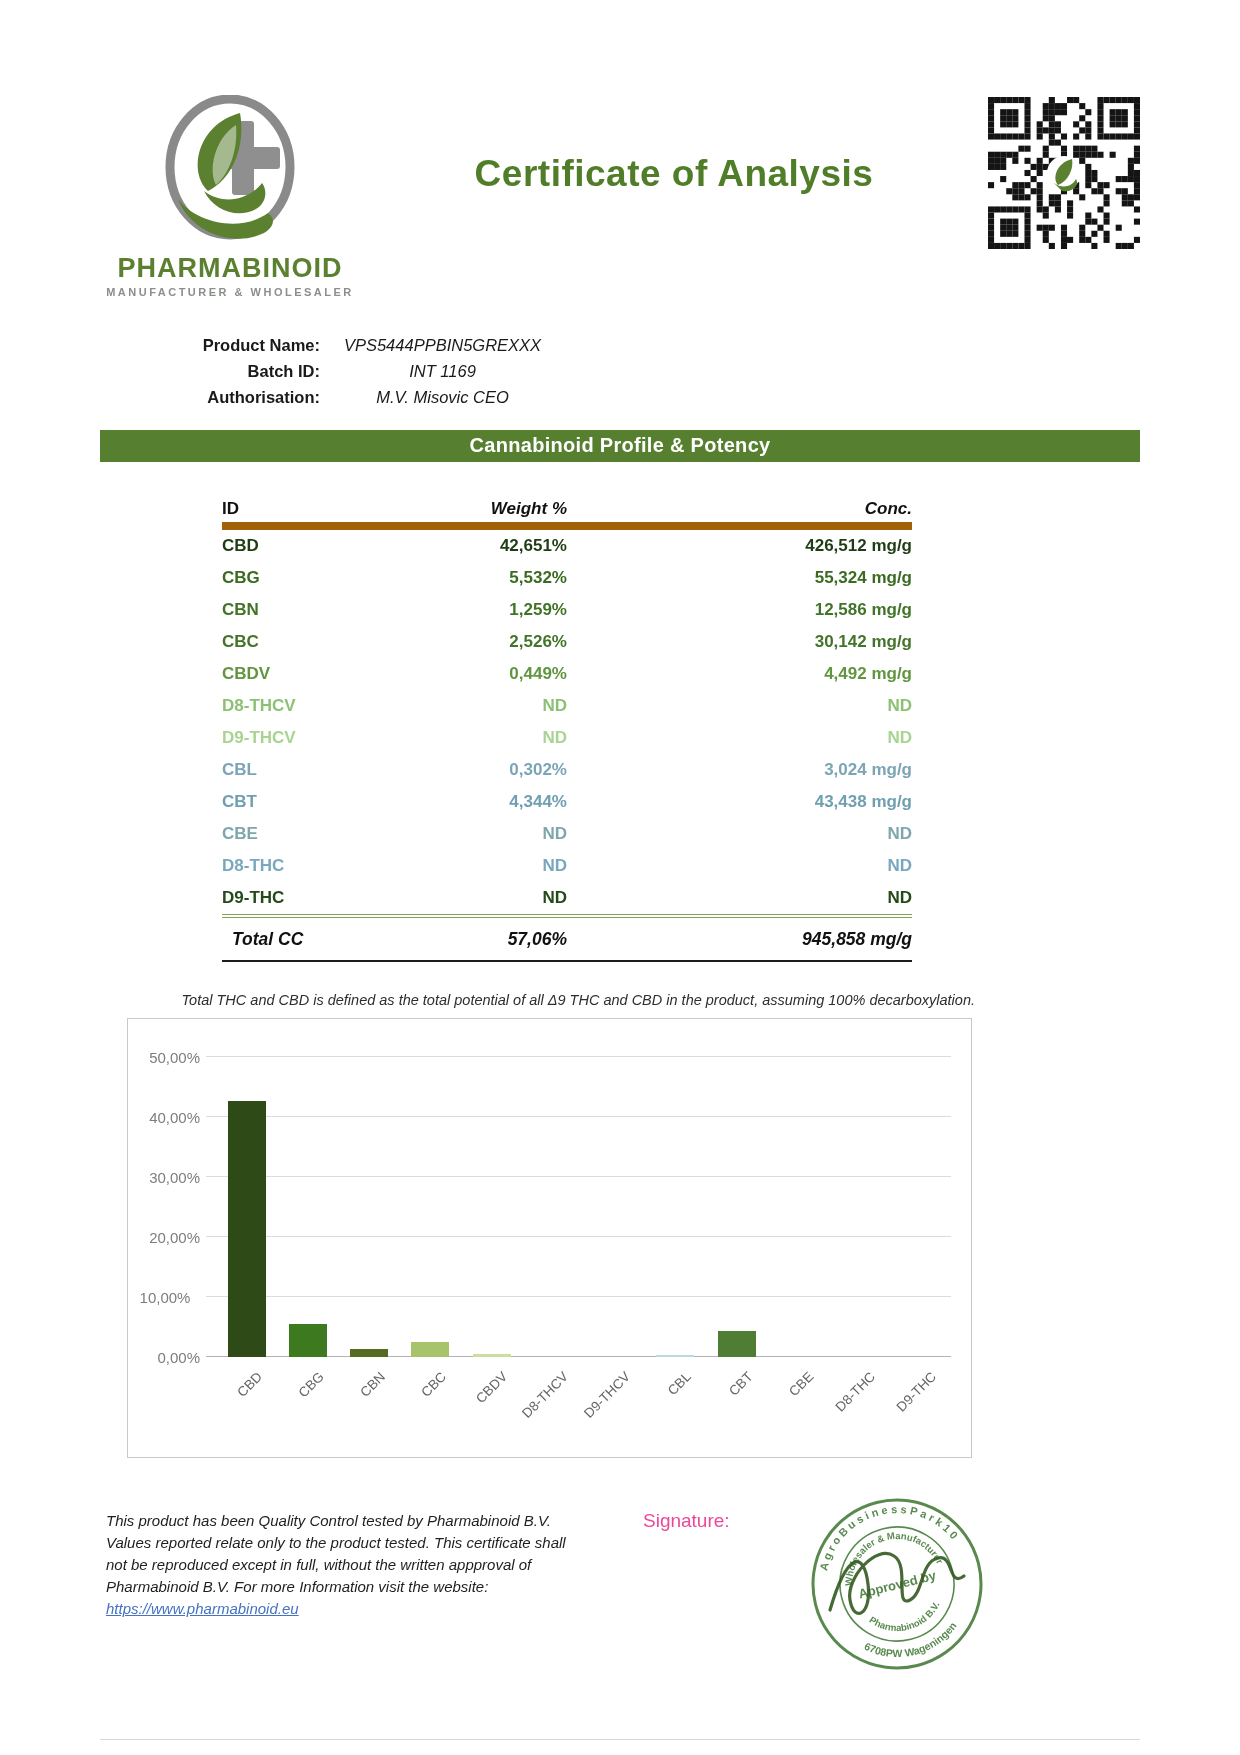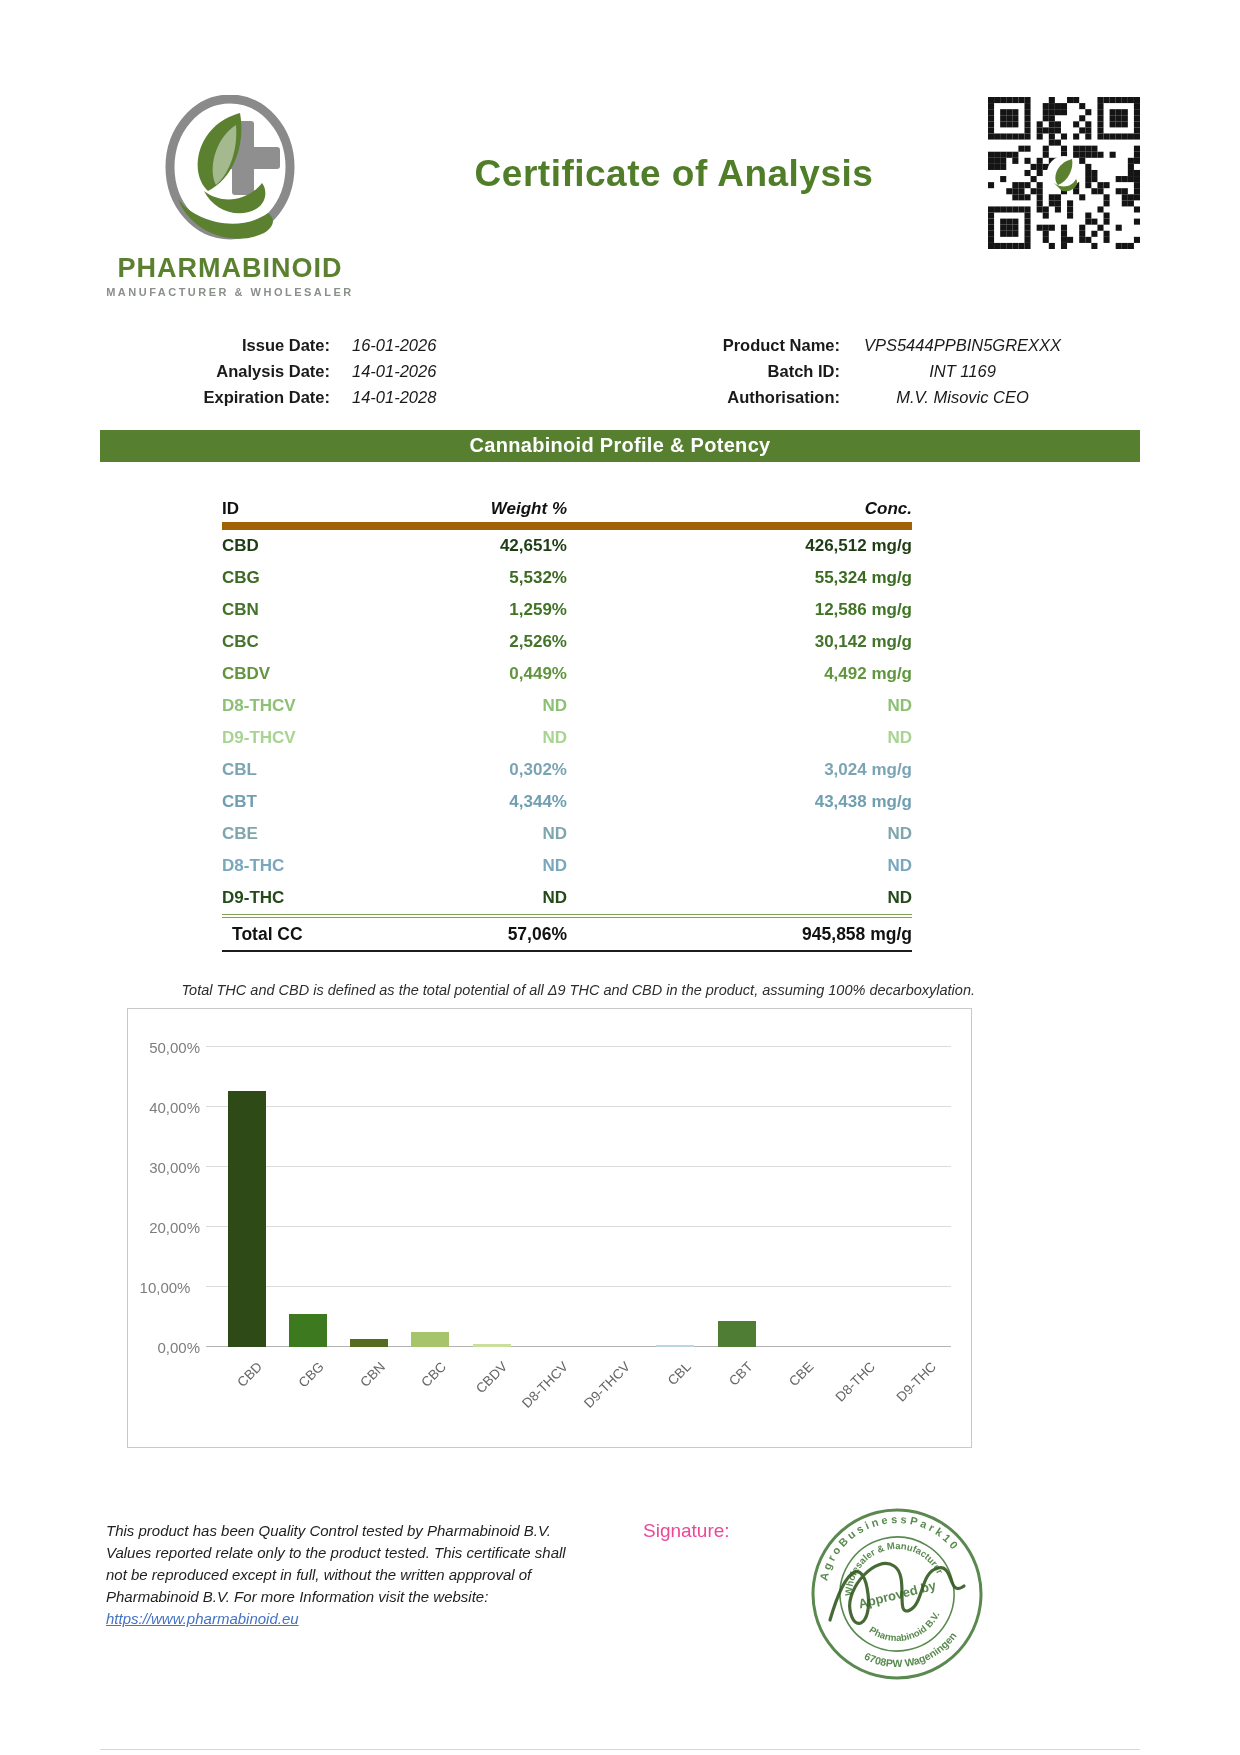--- a/index.html
+++ b/index.html
@@ -33,42 +33,42 @@
   
   .cc-table { margin:34px 228px 0 122px; }
   .cc-row { display:grid; grid-template-columns:150px 195px 1fr; align-items:center; height:32px; }
   .cc-row .c1 { text-align:left; }
   .cc-row .c2 { text-align:right; }
   .cc-row .c3 { text-align:right; }
   .cc-head { font-size:17px; border-bottom:8px solid #a16207; height:34px; }
   .cc-head .c1 { font-weight:bold; color:#111; }
   .cc-head .c2, .cc-head .c3 { font-weight:bold; font-style:italic; color:#111; }
   .cc-body .cc-row { font-weight:bold; font-size:17px; }
-  .cc-total { font-weight:bold; font-size:17.5px; color:#111; height:38px;
-              border-top:4px double #7da352; border-bottom:2px solid #1c1c1c; }
+  .cc-total { font-weight:bold; font-size:17.5px; color:#111; height:48px;
+              border-top:4px double #7da352; border-bottom:2px solid #1c1c1c;font-style:italic; }
   .cc-total .c1 { padding-left:10px; }
 
   
   .note { margin:30px 165px 0 30px; text-align:right; font-style:italic; font-size:14.5px; color:#2e2e2e; }
   .chart-box { margin:10px 168px 0 27px; border:1px solid #c9c9c9; padding:38px 20px 14px 88px; }
   .plot { position:relative; height:300px; }
   .gridline { position:absolute; left:-10px; right:0; height:1px; background:#dcdcdc; }
   .gridline.zero { background:#b3b3b3; }
   .ytick { position:absolute; left:-86px; width:70px; text-align:right; font-size:15px; color:#7d7d7d;
            transform:translateY(-50%); }
   .bars { position:absolute; left:0; right:0; top:0; bottom:0; display:flex; align-items:flex-end; }
   .bar-slot { flex:1; position:relative; display:flex; justify-content:center; align-items:flex-end; height:100%; }
   .bar { width:38px; }
   .xlab { position:absolute; top:calc(100% + 12px); right:calc(50% - 8px);
           transform:rotate(-45deg); transform-origin:100% 0; white-space:nowrap;
           font-size:13.5px; color:#666; }
   .xlab-space { height:86px; }
 
   
-  .sig-row { display:flex; align-items:flex-start; margin-top:72px;justify-content:flex-end; }
+  .sig-row { display:flex; align-items:flex-start; margin-top:52px;justify-content:flex-end; }
   .disclaimer { width:475px; margin-left:6px; font-style:italic; font-size:15px; line-height:22px; color:#1f1f1f; }
   .disclaimer a, .footer a { color:#4472c4; text-decoration:underline; font-style:italic; }
   .signature-label { margin-left:62px; font-size:19px; color:#ec4899; }
   .stamp-wrap { margin-left:auto; margin-right:148px; margin-top:-18px; }
 
   
   .footer-divider { margin-top:58px; border-top:1px solid #d8d8d8; }
   .footer { display:grid; grid-template-columns:238px 252px 1fr auto; margin-top:16px;
             font-size:13.5px; color:#3c3c3c; }
   .footer .f-line { line-height:23px; }
@@ -374,34 +374,20 @@
           <rect x="133.76" y="145.92" width="6.08" height="6.08" fill="#141414"></rect>
           <rect x="139.84" y="145.92" width="6.08" height="6.08" fill="#141414"></rect>
           <circle cx="76" cy="76" r="17" fill="#ffffff"></circle>
           <path d="M84 62 C 68 66, 64 82, 70 88 C 80 84, 86 72, 84 62 Z" fill="#5a8030"></path>
           <path d="M66 86 C 74 92, 84 90, 88 82 C 92 88, 84 96, 74 94 Z" fill="#5a8030"></path>
         </svg>
     </div>
   </div>
 
   <div class="info-section">
-    <div class="info-col left" id="info-left">
-        <div class="info-row">
-          <span class="lbl">Issue Date:</span>
-          <span class="val">16-01-2026</span>
-        </div>
-        <div class="info-row">
-          <span class="lbl">Analysis Date:</span>
-          <span class="val">14-01-2026</span>
-        </div>
-        <div class="info-row">
-          <span class="lbl">Expiration Date:</span>
-          <span class="val">14-01-2028</span>
-        </div>
-      </div>
     <div class="info-col right" id="info-right">
         <div class="info-row">
           <span class="lbl">Product Name:</span>
           <span class="val">VPS5444PPBIN5GREXXX</span>
         </div>
         <div class="info-row">
           <span class="lbl">Batch ID:</span>
           <span class="val">INT  1169</span>
         </div>
         <div class="info-row">

